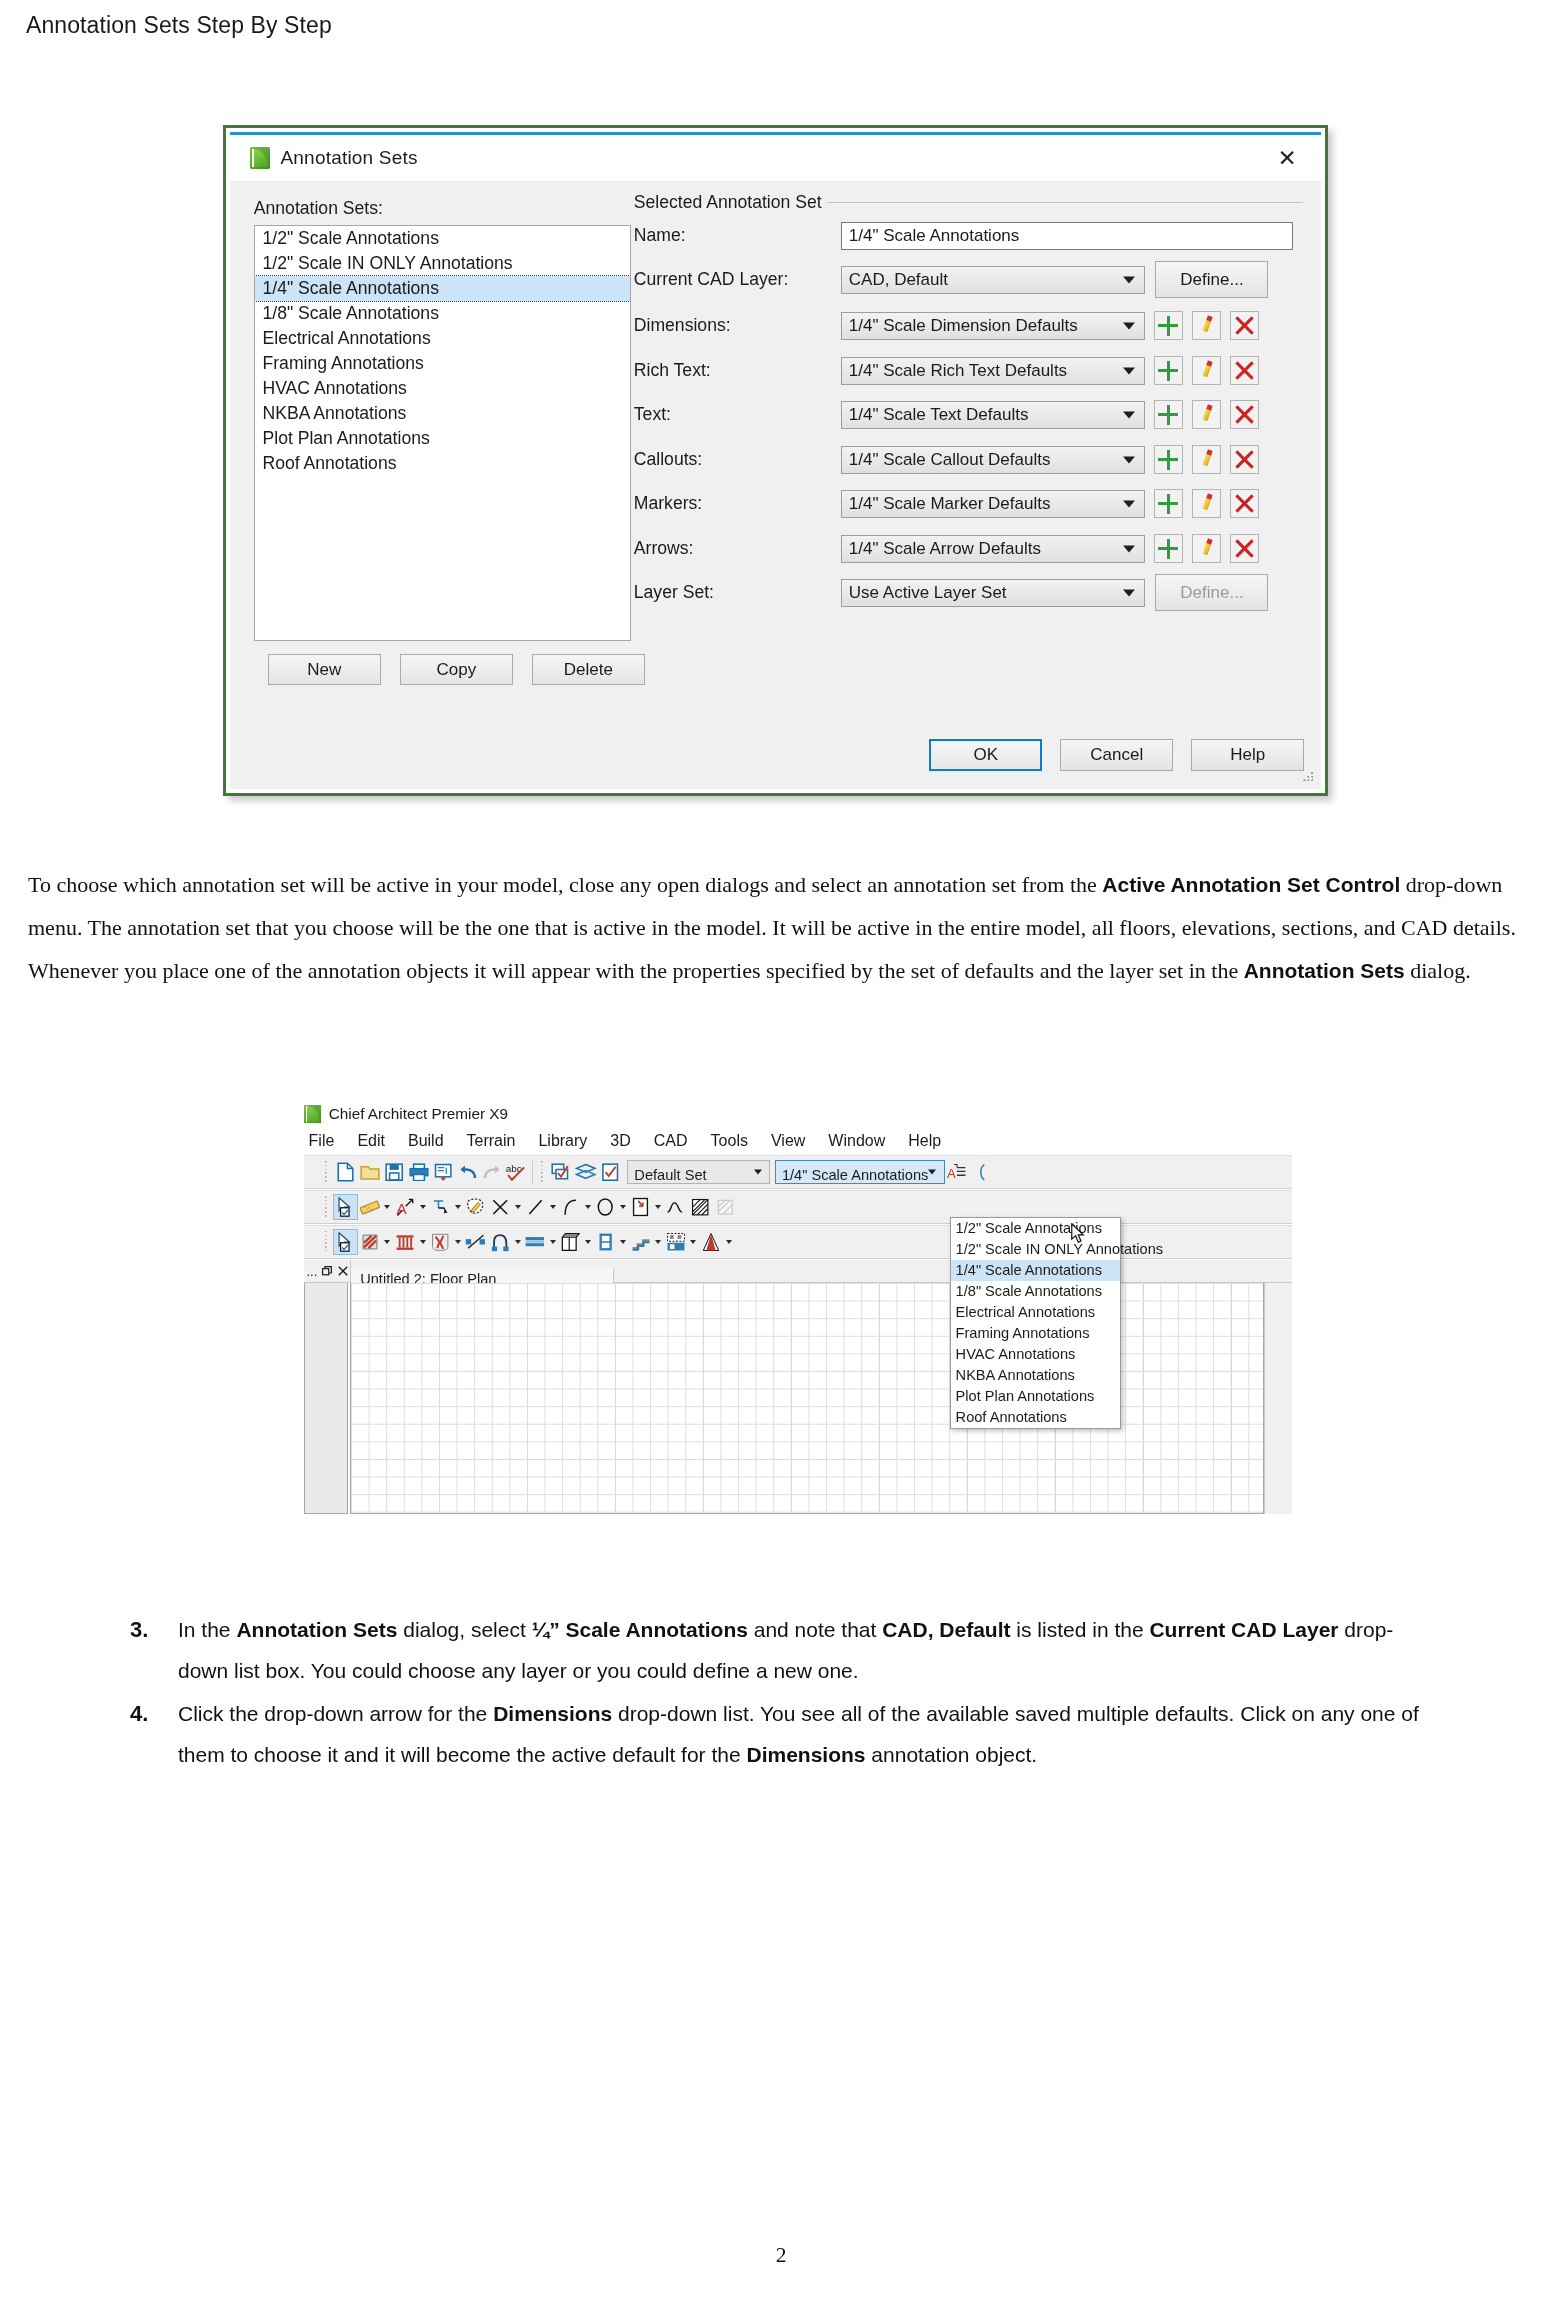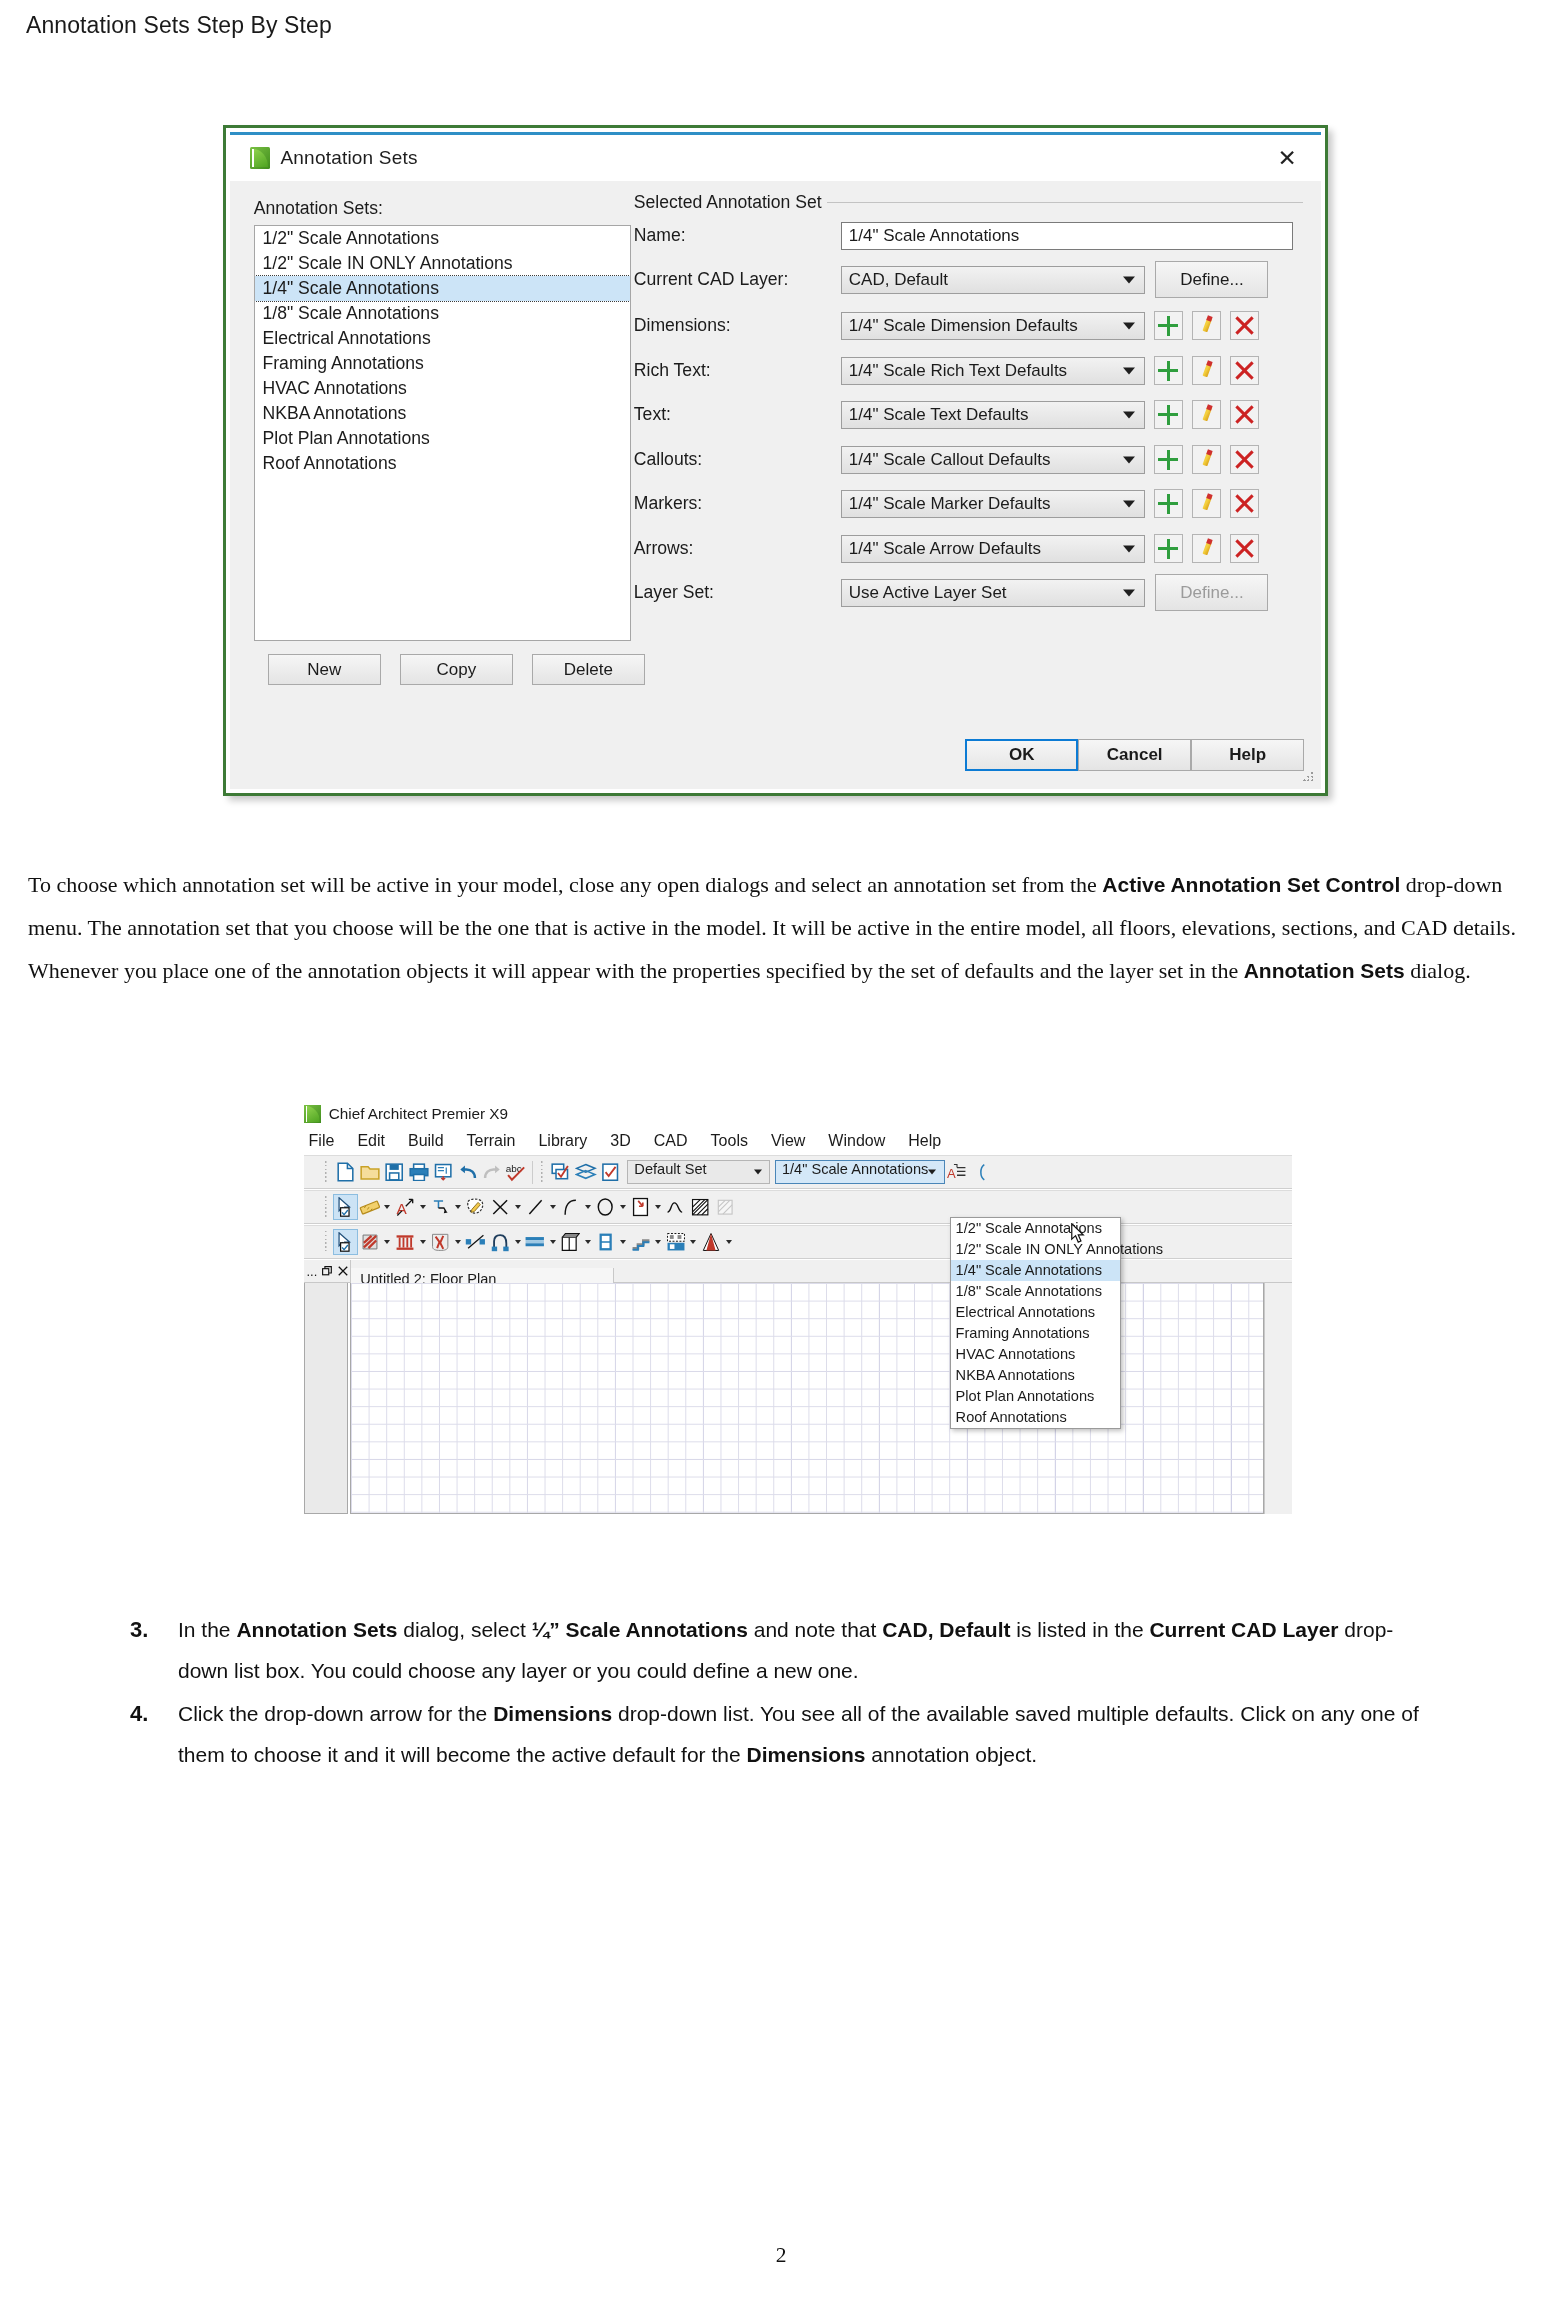--- a/index.html
+++ b/index.html
@@ -246,21 +246,21 @@
   .ib-x { position: relative; width: 21.5px; height: 21.5px; }
   .ib-x::before, .ib-x::after {
     content:""; position:absolute; left: 9.2px; top: -0.8px;
     width: 3.1px; height: 23px; background:#cc2222;
   }
   .ib-x::before { transform: rotate(45deg); }
   .ib-x::after  { transform: rotate(-45deg); }
 
   .dlg-footer {
     position: absolute; right: 17px; bottom: 18.4px;
-    display: flex; gap: 0; font-weight: bold;
+    display: flex; gap: 18px;
   }
   .btn-ok {
     min-width: 113px; height: 32px;
     border: 2.3px solid #0c7bd4;
     background: linear-gradient(#f6f6f6,#e6e6e6);
   }
   .btn-foot { min-width: 113px; height: 32px; }
   .dlg-grip {
     position: absolute; right: 7.7px; bottom: 6.1px;
     width: 10.7px; height: 10.7px;
@@ -350,21 +350,21 @@
     width:0;height:0;
     border-left: 3.8px solid transparent;
     border-right: 3.8px solid transparent;
     border-top: 4.6px solid #2b2b2b;
     display:block;
   }
   .tb-combo {
     height: 24.5px; background: #e9e9e9;
     border: 0.8px solid #b5b5b5;
     box-sizing: border-box;
-    display: flex; align-items: flex-start;
+    display: flex; align-items: flex-end;
     padding-left: 6.1px; font-size: 14.6px;
     position: relative; cursor: pointer;
   }
   .tb-combo .caret {
     position: absolute; right: 7.7px; top: 50%; transform: translateY(-50%);
     width:0;height:0;
     border-left: 4.6px solid transparent;
     border-right: 4.6px solid transparent;
     border-top: 5.4px solid #1f1f1f;
   }

